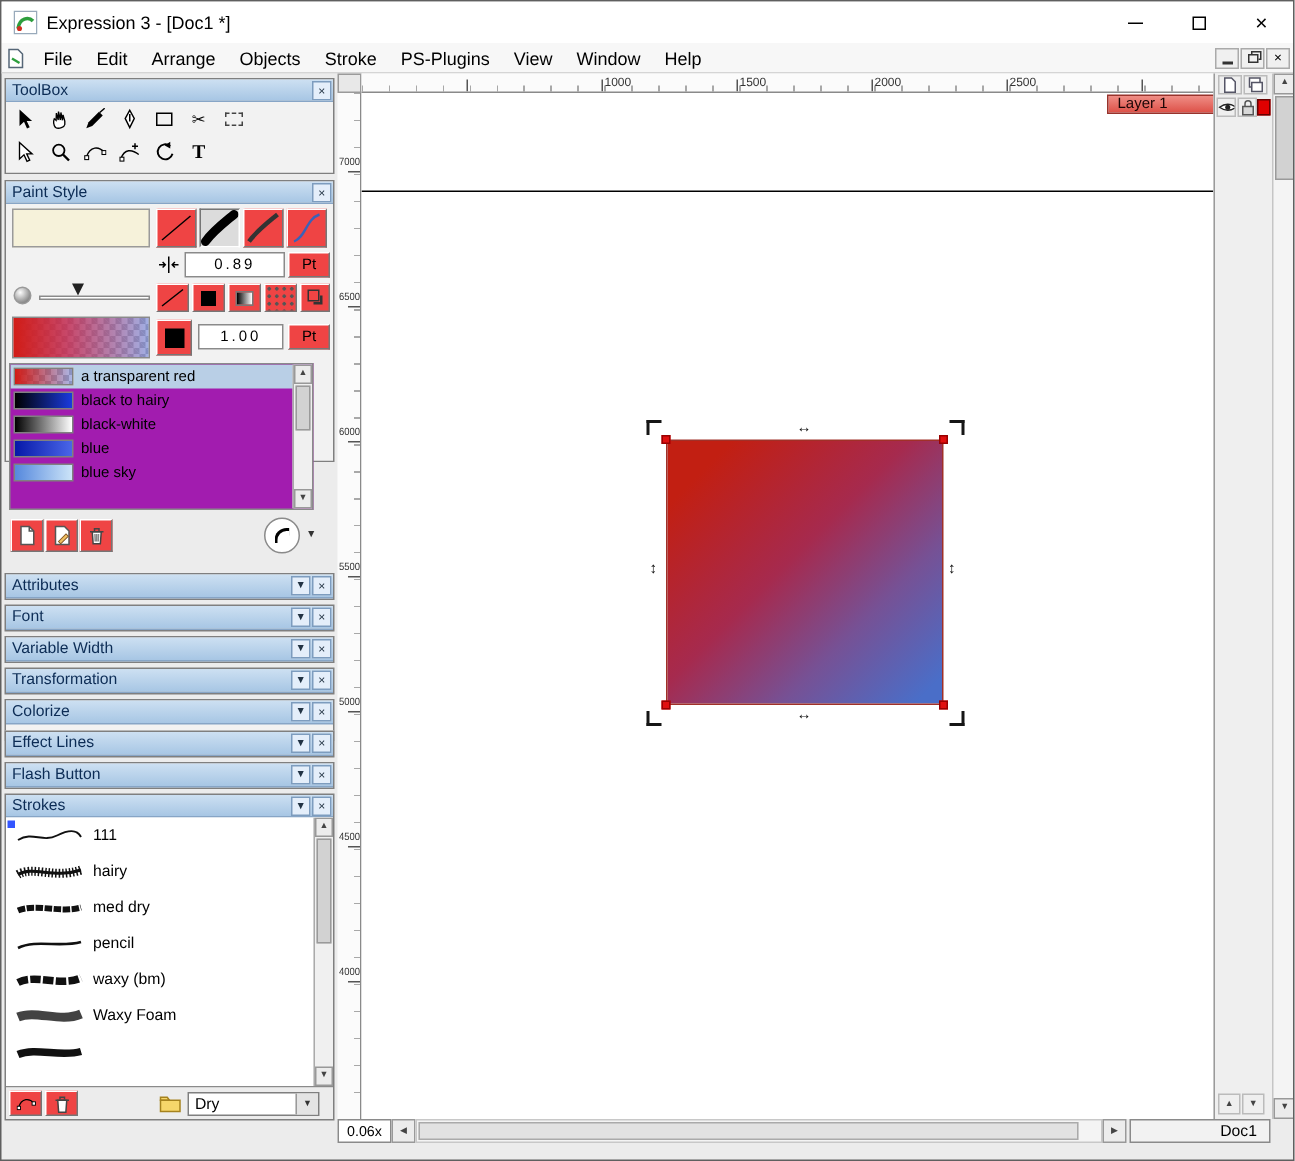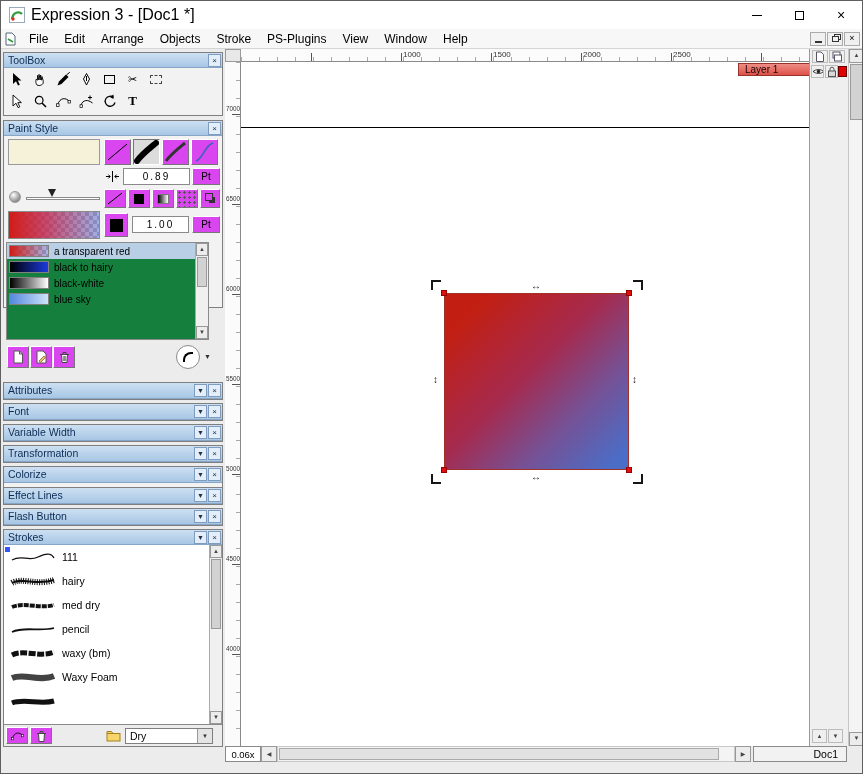--- a/index.html
+++ b/index.html
@@ -2,21 +2,21 @@
 <html><head>
 <meta charset="utf-8">
 <style>
 *{margin:0;padding:0;box-sizing:border-box}
 html,body{background:#9a9a9a}
 .app{position:relative;width:863px;height:774px;background:#ececec;border:1px solid #5f5f5f;overflow:hidden;font-family:"Liberation Sans",sans-serif;font-size:12px;color:#000}
 
 
 .titlebar{position:absolute;left:0;top:0;width:100%;height:28px;background:#fff;display:flex;align-items:center}
 .appicon{margin:0 6px 0 8px;display:flex}
-.wtitle{font-size:16px}
+.wtitle{font-size:12px}
 .wincontrols{margin-left:auto;display:flex;height:100%}
 .wbtn{width:42px;height:100%;display:flex;align-items:center;justify-content:center}
 .glyph-min{width:10px;height:1px;background:#000}
 .glyph-max{width:9px;height:9px;border:1px solid #000}
 .glyph-x{font-size:14px;line-height:1}
 
 
 .menubar{position:absolute;left:0;top:28px;width:100%;height:20px;background:#f7f7f7;border-bottom:1px solid #d5d5d5;display:flex;align-items:center}
 .docicon{margin:0 4px 0 3px;display:flex}
 .mitem{padding:0 8px;height:100%;display:flex;align-items:center}
@@ -25,28 +25,28 @@
 .mdimin{display:block;width:7px;height:2px;background:#333;margin-top:7px}
 .mdirest{display:block;width:7px;height:6px;border:1px solid #333;background:#f0f0f0;box-shadow:2px -2px 0 -1px #f0f0f0,2px -2px 0 0 #333}
 
 
 .panel{position:absolute;left:2px;width:220px;background:#f2f2f2;border:1px solid #7f7f7f}
 .ptitle{position:absolute;left:0;top:0;width:100%;height:15px;background:linear-gradient(180deg,#cde0f2,#a7c6e4);border-bottom:1px solid #87a5c6;font-size:10.5px;line-height:15px;padding-left:4px;color:#0c2c55;overflow:hidden}
 .pbtn{position:absolute;top:1px;width:13px;height:13px;background:#e4eefa;border:1px solid #7d9cbe;font-size:8px;line-height:11px;text-align:center;color:#234}
 .pbtn.x{right:1px}
 .pbtn.dd{right:15px;font-size:7px}
 .pbody{position:absolute;left:0;top:15px;right:0;bottom:0;background:#f2f2f2}
-.raised{background:#d946ef;border:1px solid;border-color:#fff #767676 #767676 #fff}
+.raised{background:#ef4444;border:1px solid;border-color:#fff #767676 #767676 #fff}
 .sunken{background:#dcdcdc;border:1px solid;border-color:#767676 #fff #fff #767676}
 .field{background:#fff;border:1px solid #8a8a8a;font-size:10px;display:flex;align-items:center;justify-content:center;letter-spacing:2px}
 .abs{position:absolute}
 .toolrow{display:flex;padding-left:2px}
 .tool{width:23px;height:22px;display:flex;align-items:center;justify-content:center}
 .checker{background-image:linear-gradient(45deg,#c2c2c2 25%,transparent 25%,transparent 75%,#c2c2c2 75%),linear-gradient(45deg,#c2c2c2 25%,transparent 25%,transparent 75%,#c2c2c2 75%);background-size:8px 8px;background-position:0 0,4px 4px;background-color:#fff}
-.glist{position:absolute;left:2px;right:13px;background:#15803d;border:1px solid #8a8a8a;overflow:hidden}
+.glist{position:absolute;left:2px;right:13px;background:#a21caf;border:1px solid #8a8a8a;overflow:hidden}
 .grow{display:flex;align-items:center;height:16px;font-size:10px;padding-right:13px}
 .grow.sel{background:#b9cfe6}
 .gsw{width:40px;height:12px;border:1px solid #808080;margin:0 5px 0 2px;flex:none}
 .vscroll{position:absolute;right:0;top:0;bottom:0;width:13px;background:#f0f0f0;border-left:1px solid #aaa}
 .sarr{position:absolute;left:0;width:100%;height:13px;background:#ececec;border:1px solid #999;font-size:6px;line-height:11px;text-align:center;color:#444}
 .sthumb{position:absolute;left:1px;right:1px;background:#d2d2d2;border:1px solid #9a9a9a}
 .srow{display:flex;align-items:center;height:24px;font-size:10.5px;position:relative;padding-right:13px}
 .srow svg{margin:0 6px;flex:none}
 .slist{position:absolute;left:0;right:0;top:15px;bottom:21px;background:#fff;border-bottom:1px solid #8a8a8a;overflow:hidden}
 .sbot{position:absolute;left:0;bottom:0;width:100%;height:21px;background:#ececec;display:flex;align-items:center;padding:0 2px}
@@ -287,20 +287,24 @@
         </div>
         <div class="grow">
           <span class="gsw" style="background:linear-gradient(90deg,#000,#1a3adf)"></span>
           <span>black to hairy</span>
         </div>
         <div class="grow">
           <span class="gsw" style="background:linear-gradient(90deg,#000,#fff)"></span>
           <span>black-white</span>
         </div>
         <div class="grow">
+          <span class="gsw" style="background:linear-gradient(90deg,#0618a8,#4a66e8)"></span>
+          <span>blue</span>
+        </div>
+        <div class="grow">
           <span class="gsw" style="background:linear-gradient(90deg,#5588dd,#cce4f8)"></span>
           <span>blue sky</span>
         </div>
         <div class="vscroll">
           <div class="sarr" style="top:0"><span>▲</span></div>
           <div class="sthumb" style="top:14px;height:30px"></div>
           <div class="sarr" style="bottom:0"><span>▼</span></div>
         </div>
       </div>
 

